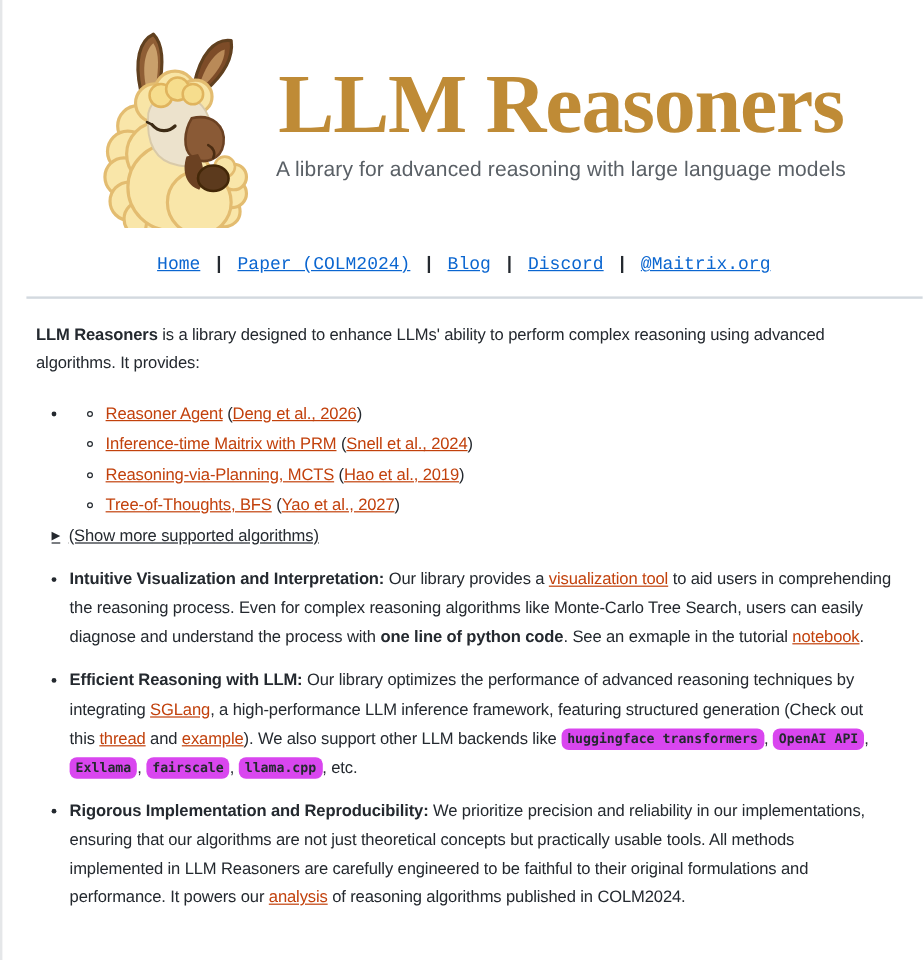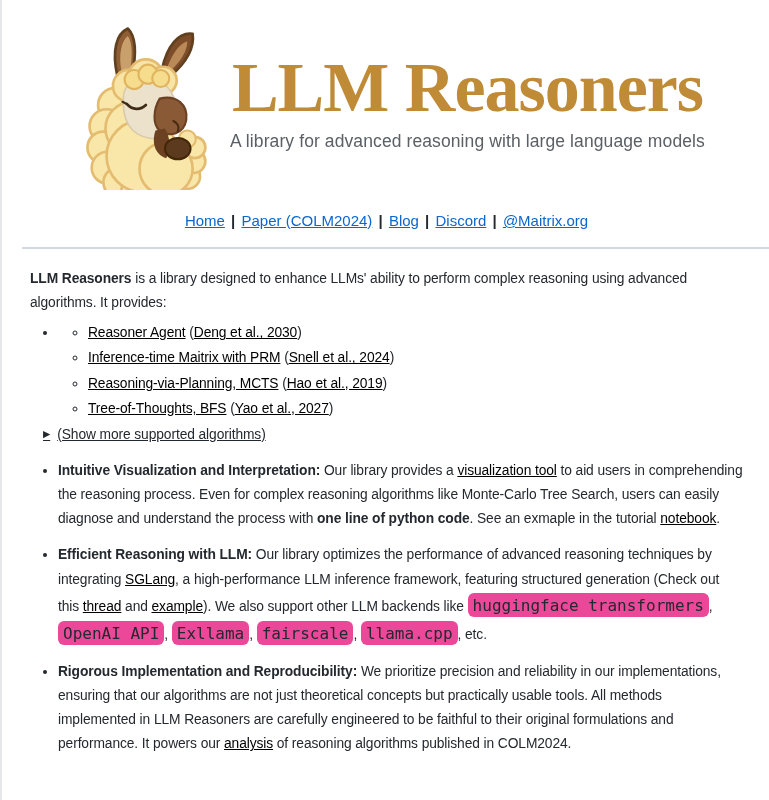--- a/index.html
+++ b/index.html
@@ -18,50 +18,51 @@
   .logo svg { display:block; }
   .title-block { text-align:center; padding-bottom:6px; }
   h1.site-title {
     font-family:"Liberation Serif","DejaVu Serif",serif;
     font-weight:bold; font-size:70px; line-height:1.04;
     color:#bf8b36; letter-spacing:-1px; white-space:nowrap;
   }
   .subtitle { color:#5a6066; font-size:17.5px; letter-spacing:0.1px; margin-top:7px;text-align:center; }
 
   
-  nav { text-align:center; margin-top:22px; font-size:15px; letter-spacing:0; }
+  nav { text-align:center; margin-top:22px; font-size:15px; letter-spacing:0;font-family:Liberation Mono, monospace; }
   nav a { color:#0b66d0; text-decoration:underline; }
   nav .sep { color:#24292f; font-weight:bold; padding:0 2px; }
 
   hr.divider { border:none; border-top:2px solid #d3d9df; margin:18px -26px 0 -8px; }
 
   
   main { margin-top:18px; line-height:1.75; }
-  main a { color:#000000; }
-  .intro { margin-bottom:6px; }
+  main a { color:#c2410c; }
+  .intro { margin-bottom:18px; }
   strong { font-weight:bold; }
 
   ul.top-list { list-style:disc; padding-left:28px; }
   ul.top-list > li { margin-bottom:12px; }
   .li-head { margin-bottom:9px; }
   .li-body { margin-bottom:7px; }
 
   ul.algo-list { list-style:circle; padding-left:30px; margin-bottom:2px; }
   ul.algo-list > li { margin:1px 0; }
 
   details { margin-left:-15px;text-decoration:underline; }
   summary { list-style:none; cursor:pointer; }
   summary::-webkit-details-marker { display:none; }
   .tri { font-size:9.5px; margin-right:7px; vertical-align:2px; color:#24292f; }
 
   code {
     font-family:"DejaVu Sans Mono","Liberation Mono",monospace;
-    font-size:16px; letter-spacing:0;
-    background:#ec4899; border-radius:6px; padding:2.5px 5px;
+    font-size:11px; letter-spacing:0;
+    background:#d946ef; border-radius:6px; padding:2.5px 5px;
     white-space:nowrap;
+    font-weight:bold;
   }
 </style>
 </head>
 <body>
 
 <div class="page">
 
   <header>
     <div class="logo">
       <svg width="160" height="170" viewBox="0 0 150 160" aria-hidden="true">
@@ -126,21 +127,21 @@
 
   <hr class="divider">
 
   <main>
     <p class="intro"><strong>LLM Reasoners</strong><span> is a library designed to enhance LLMs' ability to perform complex reasoning using advanced algorithms. It provides:</span></p>
 
     <ul class="top-list">
 
       <li>
         <ul class="algo-list">
-          <li><a href="#">Reasoner Agent</a><span> (</span><a href="#">Deng et al., 2030</a><span>)</span></li>
+          <li><a href="#">Reasoner Agent</a><span> (</span><a href="#">Deng et al., 2026</a><span>)</span></li>
           <li><a href="#">Inference-time Maitrix with PRM</a><span> (</span><a href="#">Snell et al., 2024</a><span>)</span></li>
           <li><a href="#">Reasoning-via-Planning, MCTS</a><span> (</span><a href="#">Hao et al., 2019</a><span>)</span></li>
           <li><a href="#">Tree-of-Thoughts, BFS</a><span> (</span><a href="#">Yao et al., 2027</a><span>)</span></li>
         </ul>
         <details>
           <summary><span class="tri">▶</span><span>(Show more supported algorithms)</span></summary>
         </details>
       </li>
 
       <li>

